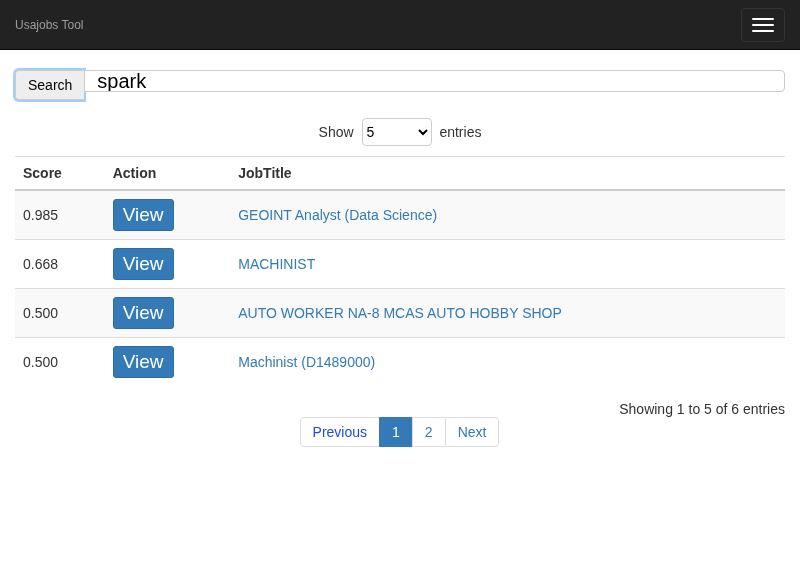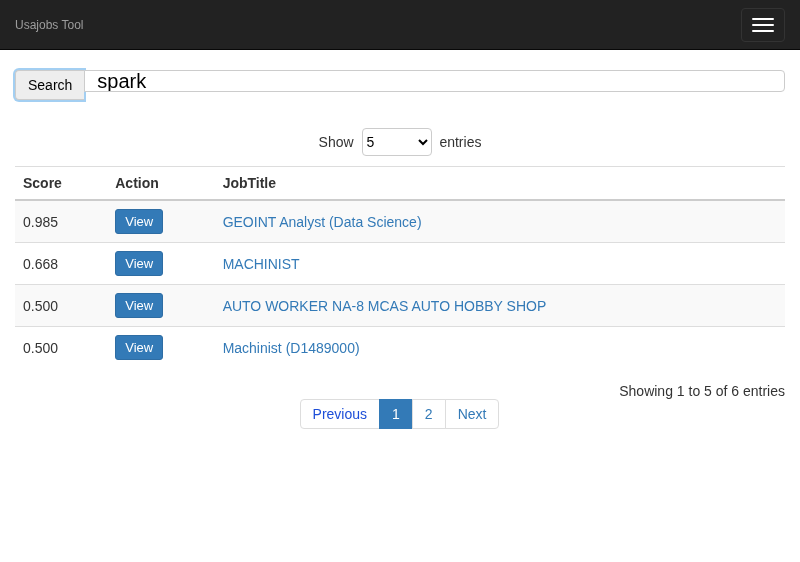--- a/index.html
+++ b/index.html
@@ -42,21 +42,21 @@
   }
   .icon-bar + .icon-bar { margin-top: 4px; }
   .container {
     padding: 0 15px;
     max-width: 800px;
     margin: 0 auto;
   }
   .input-group {
     display: flex;
     width: 100%;
-    margin-bottom: 28px;
+    margin-bottom: 18px;
   }
   .search-btn {
     padding: 6px 12px;
     font-size: 14px;
     background: #eee;
     border: 1px solid #ccc;
     border-right: none;
     border-radius: 4px 0 0 4px;
     cursor: pointer;
     box-shadow: 0 0 0 2px rgba(102,175,233,0.6);
@@ -100,21 +100,21 @@
     padding: 8px;
     border-top: 1px solid #ddd;
     vertical-align: middle;
   }
   tbody tr:nth-child(odd) { background: #f9f9f9; }
   .btn-view {
     background: #337ab7;
     border: 1px solid #2e6da4;
     color: #fff;
     padding: 4px 9px;
-    font-size: 13px;
+    font-size: 19px;
     border-radius: 3px;
     cursor: pointer;
   }
   .job-link {
     color: #337ab7;
     text-decoration: none;
   }
   .info-row {
     text-align: right;
   }

